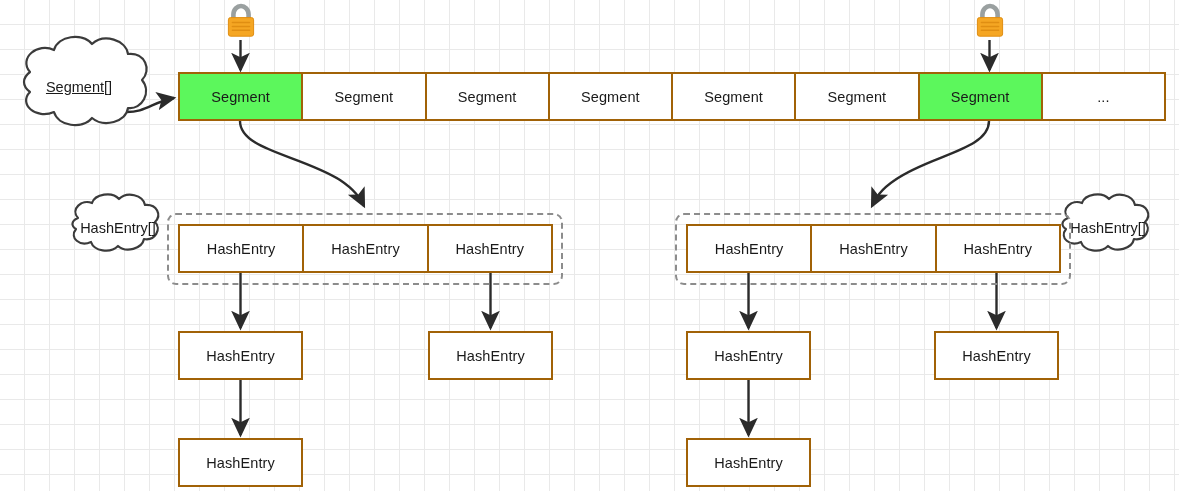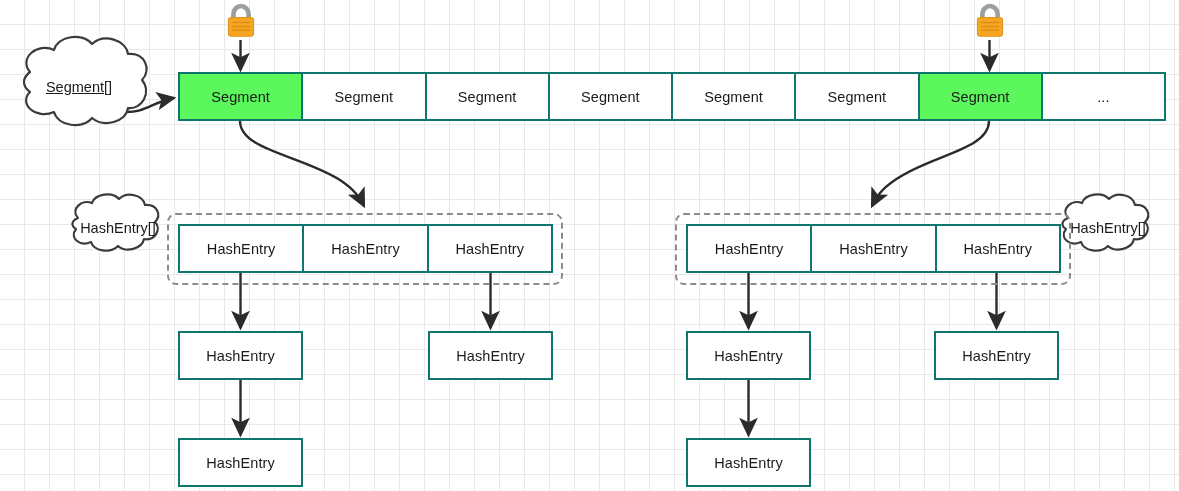--- a/index.html
+++ b/index.html
@@ -11,21 +11,21 @@
       linear-gradient(to bottom, #e9e9e9 1px, transparent 1px);
     background-size:25px 25px;
     background-position:-1px -1px;
     font-family:"Liberation Sans", sans-serif;
   }
   #canvas{position:absolute;inset:0;}
   .svg-layer{position:absolute;left:0;top:0;width:1179px;height:491px;overflow:visible;pointer-events:none;}
 
   .box{
     position:absolute;box-sizing:border-box;
-    border:2px solid #0f766e;background:#ffffff;
+    border:2px solid #a16207;background:#ffffff;
     display:flex;align-items:center;justify-content:center;
     font-size:14.5px;color:#1a1a1a;letter-spacing:.1px;
   }
   .box.green{background:#5cf75c;}
   .seg-row{position:absolute;left:178px;top:72px;width:988px;height:49px;display:flex;}
   .seg-row .box{position:relative;flex:1 1 0;height:49px;margin-left:-2px;}
   .seg-row .box:first-child{margin-left:0;}
 
   .dashed-wrap{
     position:absolute;box-sizing:border-box;

